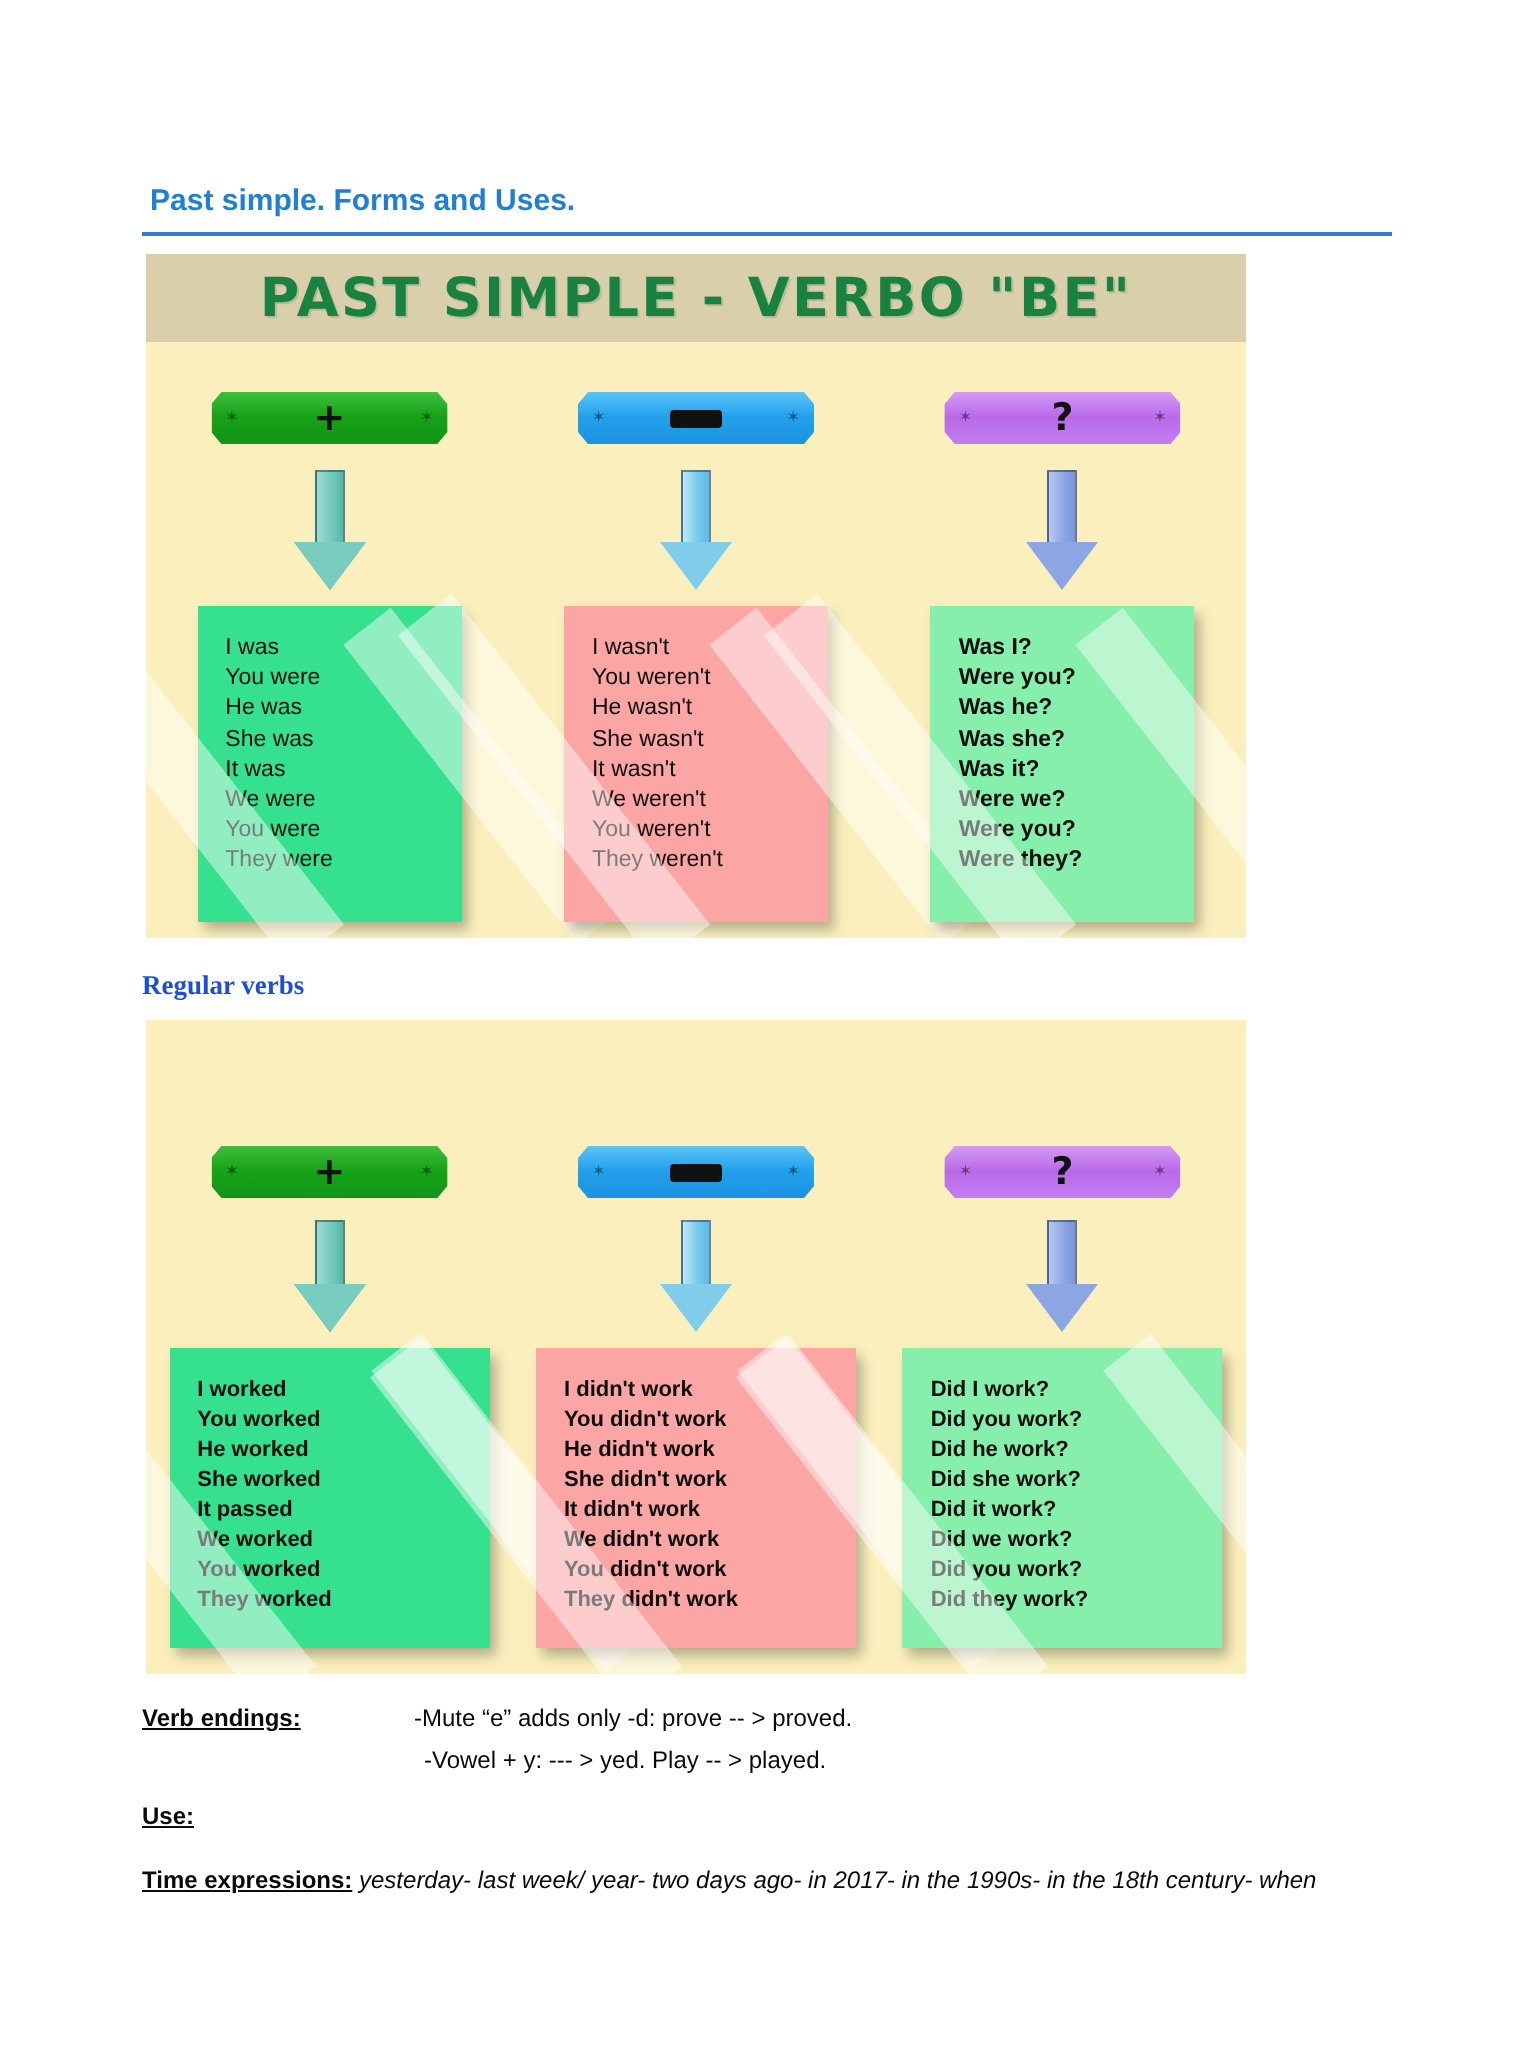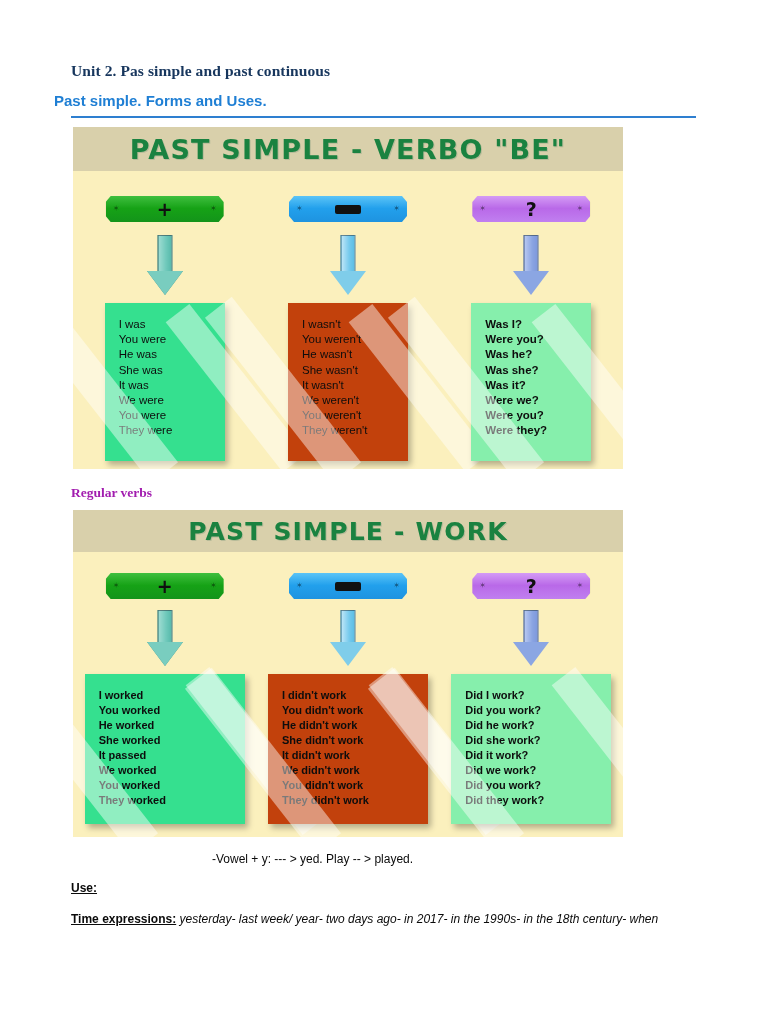--- a/index.html
+++ b/index.html
@@ -12,32 +12,32 @@
   .page { position: relative; width: 768px; height: 1024px; background:#fff; overflow:hidden; }
 
   
   .unit-title {
     position:absolute; left:71px; top:62px;
     font-family:"Liberation Serif", serif;
     font-size:15.5px; font-weight:bold; color:#17365d;
     letter-spacing:.1px;
   }
   .section-title {
-    position:absolute; left:54px; top:92px;
+    position:absolute; left:75px; top:92px;
     font-family:"Liberation Sans", sans-serif;
     font-size:15px; font-weight:bold; color:#1f7fd4;
   }
   .hrule {
     position:absolute; left:71px; top:116px; width:625px; height:2px;
     background:#2e7fd0;
   }
   .sub-title {
     position:absolute; left:71px; top:485px;
     font-family:"Liberation Serif", serif;
-    font-size:13.5px; font-weight:bold; color:#a21caf;
+    font-size:13.5px; font-weight:bold; color:#1d4ed8;
   }
 
   
   .poster {
     position:absolute;
     background:#fbf0bd;
     overflow:hidden;
   }
   .poster.p1 { left:73px; top:127px; width:550px; height:342px; }
   .poster.p2 { left:73px; top:510px; width:550px; height:327px; }
@@ -123,24 +123,24 @@
   .arrow.slate .head  { border-top:24px solid #8ba6e3; }
 
   
   .card {
     position:relative;
     width:132px; min-height:156px;
     margin-top:8px;
     padding:14px 10px 12px 14px;
     box-shadow:3px 4px 6px rgba(0,0,0,.28);
   }
-  .poster.p1 .card { width:120px; min-height:158px; }
+  .poster.p1 .card { width:132px; min-height:158px; }
   .poster.p2 .card { width:160px; min-height:150px; }
   .card.green  { background:#35e08f; }
-  .card.cyan   { background:#c2410c; }
+  .card.cyan   { background:#fca5a5; }
   .card.blue   { background:#86efac; }
   .card ul { margin:0; padding:0; list-style:none; }
   .card li {
     font-family:"Liberation Sans", sans-serif;
     font-size:11.5px; line-height:15.2px;
     color:#0d0d0d; white-space:nowrap;
   }
   .poster.p2 .card li { font-size:11px; line-height:15px; font-weight:600; }
   .poster.p1 .card.blue li { font-weight:600; }
 
@@ -165,21 +165,20 @@
   .mt10 { margin-top:10px; }
   .mt14 { margin-top:14px; }
   .mt20 { margin-top:20px; }
   .te { font-size:12px; line-height:18px; }
 </style>
 </head>
 <body>
 
 <div class="page">
 
-  <div class="unit-title">Unit 2. Pas simple and past continuous</div>
   <div class="section-title">Past simple. Forms and Uses.</div>
   <div class="hrule"></div>
 
   <div class="poster p1">
     <div class="banner">
       <span class="banner-text">PAST SIMPLE - VERBO "BE"</span>
     </div>
     <div class="cols">
 
       <div class="col">
@@ -259,23 +258,20 @@
           </ul>
         </div>
       </div>
 
     </div>
   </div>
 
   <div class="sub-title">Regular verbs</div>
 
   <div class="poster p2">
-    <div class="banner">
-      <span class="banner-text">PAST SIMPLE - WORK</span>
-    </div>
     <div class="cols">
 
       <div class="col">
         <div class="plaque green">
           <span class="star l">✶</span>
           <span class="sym">+</span>
           <span class="star r">✶</span>
         </div>
         <div class="arrow teal">
           <div class="shaft"></div>
@@ -347,20 +343,24 @@
             <li>Did they work?</li>
           </ul>
         </div>
       </div>
 
     </div>
   </div>
 
   <div class="notes">
 
+    <div class="row">
+      <span class="lbl">Verb endings:</span>
+      <span class="line" style="position:absolute; left:136px; top:0;">-Mute “e” adds only -d: prove -- &gt; proved.</span>
+    </div>
 
 
     <div class="row">
       <div class="line ve-line2">-Vowel + y:  --- &gt; yed. Play -- &gt; played.</div>
     </div>
 
     <div class="row mt10">
       <span class="lbl">Use:</span>
     </div>
 

